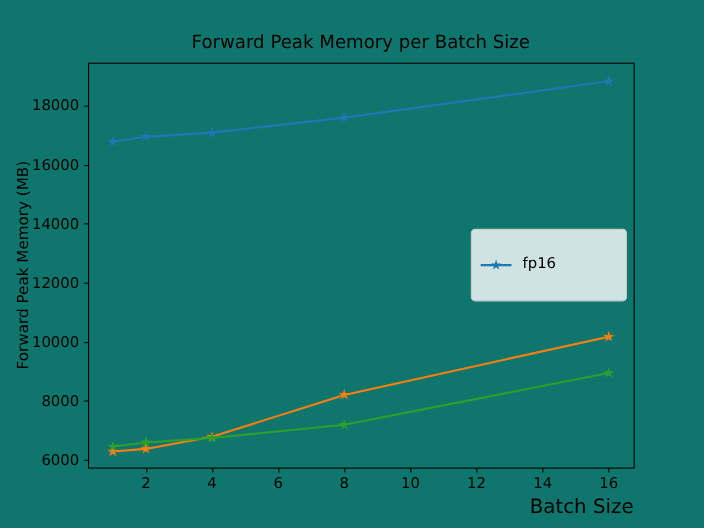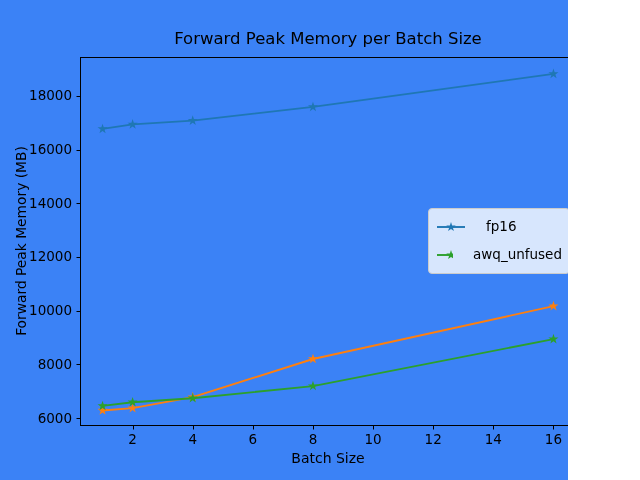--- a/index.html
+++ b/index.html
@@ -1,49 +1,49 @@
 <!DOCTYPE html>
 <html><head>
 <meta charset="utf-8">
 <style>
   html,body{margin:0;padding:0;background:#ffffff;}
   .figure{
     position:relative;
-    width:568px;height:480px;
-    background:#3b82f6;
+    width:640px;height:480px;
+    background:#0f766e;
     font-family:"DejaVu Sans", sans-serif;
     overflow:hidden;
     text-decoration:underline;
     -webkit-font-smoothing:antialiased;
   }
   .chart-title{
     position:absolute;left:80px;top:29px;width:496px;
     text-align:center;font-size:16.5px;color:#000;white-space:nowrap;
   }
   .x-label{
     position:absolute;left:80px;top:450px;width:496px;
-    text-align:center;font-size:14px;color:#000;white-space:nowrap;
+    text-align:right;font-size:18px;color:#000;white-space:nowrap;
   }
   .y-label{
     position:absolute;left:21px;top:241px;width:0;height:0;
     font-size:13.8px;color:#000;white-space:nowrap;
     transform:translate(-50%,-50%) rotate(-90deg);
     display:flex;align-items:center;justify-content:center;
   }
   svg.plot{position:absolute;left:0;top:0;}
   svg text{font-family:"DejaVu Sans", sans-serif;}
   .legend{
     position:absolute;left:428px;top:208px;width:142px;height:66px;
     box-sizing:border-box;
     background:rgba(255,255,255,0.8);
     border:1px solid #cccccc;border-radius:4px;
     display:flex;flex-direction:column;justify-content:space-around;
     padding:4px 7px;
   }
-  .legend-entry{display:flex;align-items:center;gap:20px;height:18px;}
+  .legend-entry{display:flex;align-items:center;gap:9px;height:18px;}
   .legend-entry .label{font-size:13.5px;color:#000;line-height:1;}
 </style>
 </head>
 <body>
 
 <div class="figure">
   <div class="chart-title">Forward Peak Memory per Batch Size</div>
   <div class="y-label">Forward Peak Memory (MB)</div>
   <div class="x-label">Batch Size</div>
   <svg class="plot" id="plot" width="640" height="480">
@@ -98,21 +98,14 @@
       <path d="M553.45,333.81L554.64,337.47L558.50,337.47L555.38,339.73L556.57,343.39L553.45,341.13L550.34,343.39L551.53,339.73L548.41,337.47L552.26,337.47Z" fill="#2ca02c"></path>
     </svg>
   <div class="legend" id="legend">
       <div class="legend-entry">
         <svg width="30" height="14">
           <line x1="1" y1="7" x2="29" y2="7" stroke="#1f77b4" stroke-width="1.9"></line>
           <path d="M15.00,2.00L16.12,5.45L19.76,5.45L16.82,7.59L17.94,11.05L15.00,8.91L12.06,11.05L13.18,7.59L10.24,5.45L13.88,5.45Z" fill="#1f77b4"></path>
         </svg>
         <span class="label">fp16</span>
       </div>
-      <div class="legend-entry">
-        <svg width="30" height="14">
-          <line x1="1" y1="7" x2="29" y2="7" stroke="#2ca02c" stroke-width="1.9"></line>
-          <path d="M15.00,2.00L16.12,5.45L19.76,5.45L16.82,7.59L17.94,11.05L15.00,8.91L12.06,11.05L13.18,7.59L10.24,5.45L13.88,5.45Z" fill="#2ca02c"></path>
-        </svg>
-        <span class="label">awq_unfused</span>
-      </div>
     </div>
 </div>
 
 </body></html>

